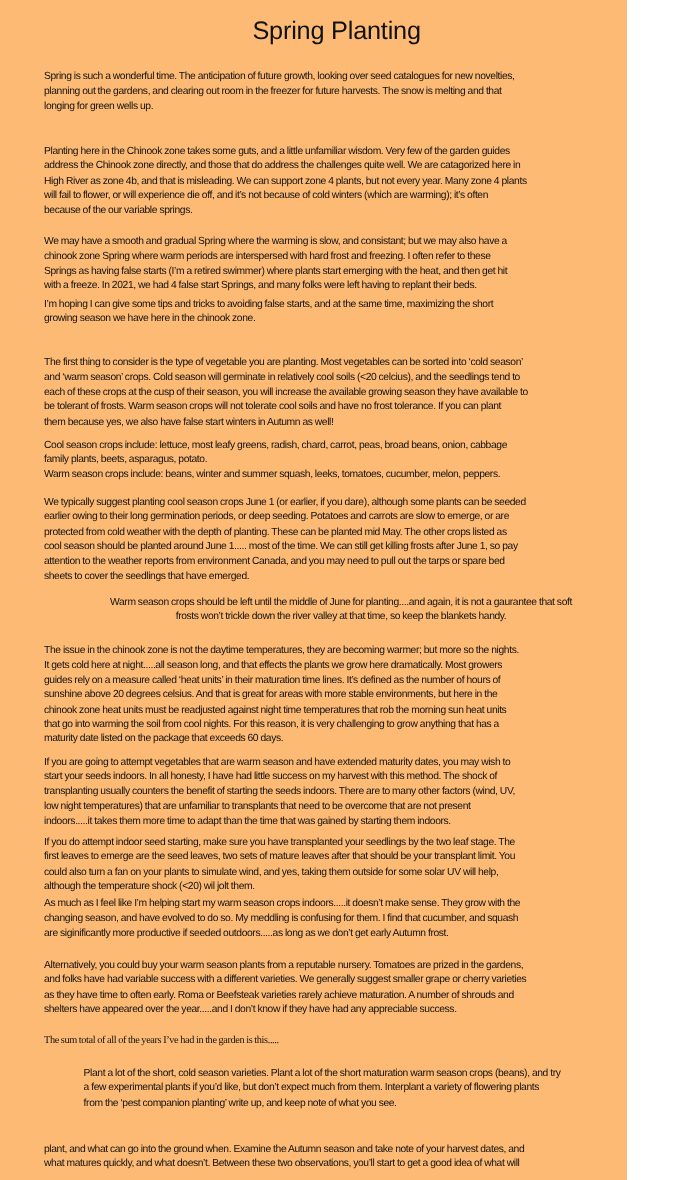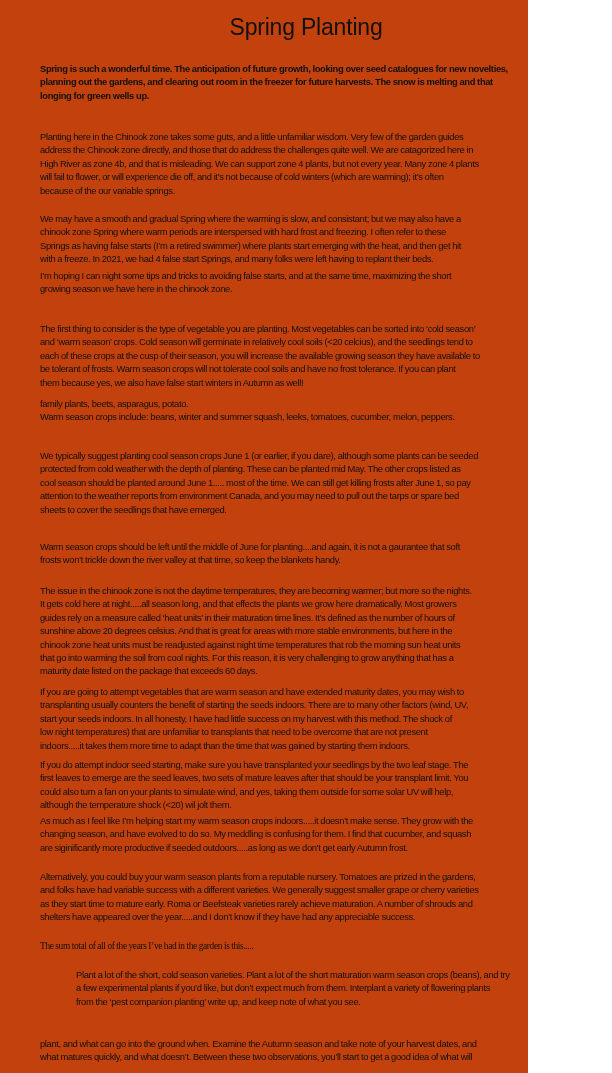--- a/index.html
+++ b/index.html
@@ -1,111 +1,113 @@
 <!DOCTYPE html>
 <html><head>
 <meta charset="utf-8">
 <style>
   html, body { margin: 0; padding: 0; background: #ffffff; }
   body { width: 612px; height: 1073px; overflow: hidden; position: relative; }
-  .page { position: absolute; left: 0; top: 0; width: 528px; height: 1073px; background: #c2410c; }
+  .page { position: absolute; left: 0; top: 0; width: 570px; height: 1073px; background: #fdba74; }
   .title {
     position: absolute; left: 0; top: 14px; width: 612px; text-align: center;
     font-family: "Liberation Sans", "DejaVu Sans", sans-serif;
     font-size: 23px; color: #111; letter-spacing: -0.2px; margin: 0; font-weight: normal;
   }
   .para {
     position: absolute; left: 40px; width: 540px; margin: 0;
     font-family: "Liberation Sans", "DejaVu Sans", sans-serif;
     font-size: 9.4px; line-height: 13.4px; color: #111;
     letter-spacing: -0.35px; word-spacing: -0.2px;
   }
   .para span.line { display: block; white-space: nowrap; }
 </style>
 </head>
 <body>
 
 <div class="page">
   <h1 class="title">Spring Planting</h1>
   <div id="body-text">
-      <p class="para" style="top: 62px; font-weight: bold;">
+      <p class="para" style="top: 62px;">
         <span class="line">Spring is such a wonderful time.  The anticipation of future growth, looking over seed catalogues for new novelties,</span>
         <span class="line">planning out the gardens, and clearing out room in the freezer for future harvests.  The snow is melting and that</span>
         <span class="line">longing for green wells up.</span>
       </p>
       <p class="para" style="top: 130px;">
         <span class="line">Planting here in the Chinook zone takes some guts, and a little unfamiliar wisdom.  Very few of the garden guides</span>
         <span class="line">address the Chinook zone directly, and those that do address the challenges quite well.  We are catagorized here in</span>
         <span class="line">High River as zone 4b, and that is misleading.  We can support zone 4 plants, but not every year.  Many zone 4 plants</span>
         <span class="line">will fail to flower, or will experience die off, and it’s not because of cold winters (which are warming); it’s often</span>
         <span class="line">because of the our variable springs.</span>
       </p>
       <p class="para" style="top: 212px;">
         <span class="line">We may have a smooth and gradual Spring where the warming is slow, and consistant; but we may also have a</span>
         <span class="line">chinook zone Spring where warm periods are interspersed with hard frost and freezing.  I often refer to these</span>
         <span class="line">Springs as having false starts (I’m a retired swimmer) where plants start emerging with the heat, and then get hit</span>
         <span class="line">with a freeze.  In 2021, we had 4 false start Springs, and many folks were left having to replant their beds.</span>
       </p>
       <p class="para" style="top: 269px;">
-        <span class="line">I’m hoping I can night some tips and tricks to avoiding false starts, and at the same time, maximizing the short</span>
+        <span class="line">I’m hoping I can give some tips and tricks to avoiding false starts, and at the same time, maximizing the short</span>
         <span class="line">growing season we have here in the chinook zone.</span>
       </p>
       <p class="para" style="top: 322px;">
         <span class="line">The first thing to consider is the type of  vegetable you are planting.  Most vegetables can be sorted into ‘cold season’</span>
         <span class="line">and ‘warm season’ crops.  Cold season will germinate in relatively cool soils (&lt;20 celcius), and the seedlings tend to</span>
         <span class="line">each of these crops at the cusp of their season, you will increase the available growing season they have available to</span>
         <span class="line">be tolerant of frosts.  Warm season crops will not tolerate cool soils and have no frost tolerance.  If you can plant</span>
         <span class="line">them because yes, we also have false start winters in Autumn as well!</span>
       </p>
       <p class="para" style="top: 397px;">
+        <span class="line">Cool season crops include:  lettuce, most leafy greens, radish, chard, carrot, peas, broad beans, onion, cabbage</span>
         <span class="line">family plants, beets, asparagus, potato.</span>
         <span class="line">Warm season crops include: beans, winter and summer squash, leeks, tomatoes, cucumber, melon, peppers.</span>
       </p>
       <p class="para" style="top: 449px;">
         <span class="line">We typically suggest planting cool season crops June 1 (or earlier, if you dare), although some plants can be seeded</span>
+        <span class="line">earlier owing to their long germination periods, or deep seeding.  Potatoes and carrots are slow to emerge, or are</span>
         <span class="line">protected from cold weather with the depth of planting.  These can be planted mid May.  The other crops listed as</span>
         <span class="line">cool season should be planted around June 1..... most of the time.  We can still get killing frosts after June 1, so pay</span>
         <span class="line">attention to the weather reports from environment Canada, and you may need to pull out the tarps or spare bed</span>
         <span class="line">sheets to cover the seedlings that have emerged.</span>
       </p>
-      <p class="para" style="top: 540px;">
+      <p class="para" style="top: 540px; text-align: center;">
         <span class="line">Warm season crops should be left until the middle of June for planting....and again, it is not a gaurantee that soft</span>
         <span class="line">frosts won’t trickle down the river valley at that time, so keep the blankets handy.</span>
       </p>
       <p class="para" style="top: 584px;">
         <span class="line">The issue in the chinook zone is not the daytime temperatures, they are becoming warmer; but more so the nights.</span>
         <span class="line">It gets cold here at night.....all season long, and that effects the plants we grow here dramatically.   Most growers</span>
         <span class="line">guides rely on a measure called ‘heat units’ in their maturation time lines.  It’s defined as the number of hours of</span>
         <span class="line">sunshine above 20 degrees celsius.  And that is great for areas with more stable environments, but here in the</span>
         <span class="line">chinook zone heat units must be readjusted against night time temperatures that rob the morning sun heat units</span>
         <span class="line">that go into warming the soil from cool nights.   For this reason, it is very challenging to grow anything that has a</span>
         <span class="line">maturity date listed on the package that exceeds 60 days.</span>
       </p>
       <p class="para" style="top: 685px;">
         <span class="line">If you are going to attempt vegetables that are warm season and have extended maturity dates, you may wish to</span>
+        <span class="line">start your seeds indoors.  In all honesty, I have had little success on my  harvest with this method.  The shock of</span>
         <span class="line">transplanting usually counters the benefit of starting the seeds indoors.  There are to many other factors (wind, UV,</span>
-        <span class="line">start your seeds indoors.  In all honesty, I have had little success on my  harvest with this method.  The shock of</span>
         <span class="line">low night temperatures) that are unfamiliar to transplants that need to be overcome that are not present</span>
         <span class="line">indoors.....it takes them more time to adapt than the time that was gained by starting them indoors.</span>
       </p>
       <p class="para" style="top: 758px;">
         <span class="line">If you do attempt indoor seed starting, make sure you have transplanted your seedlings by the two leaf stage.  The</span>
         <span class="line">first leaves to emerge are the seed leaves, two sets of mature leaves after that should be your transplant limit.  You</span>
         <span class="line">could also turn a fan on your plants to simulate wind, and yes, taking them outside for some solar UV will help,</span>
         <span class="line">although the temperature shock (&lt;20) wil jolt them.</span>
       </p>
       <p class="para" style="top: 814px;">
         <span class="line">As much as I feel like I’m helping start my warm season crops indoors.....it doesn’t make sense.  They grow with the</span>
         <span class="line">changing season, and have evolved to do so.  My meddling is confusing for them.   I find that cucumber, and squash</span>
         <span class="line">are siginificantly more productive if seeded outdoors.....as long as we don’t get early Autumn frost.</span>
       </p>
       <p class="para" style="top: 870px;">
         <span class="line">Alternatively, you could buy your warm season plants from a reputable nursery.  Tomatoes are prized in the gardens,</span>
         <span class="line">and folks have had variable success with a different varieties.  We generally suggest smaller grape or cherry varieties</span>
-        <span class="line">as they start time to mature early.  Roma or Beefsteak varieties rarely achieve maturation.  A number of shrouds and</span>
+        <span class="line">as they have time to often early.  Roma or Beefsteak varieties rarely achieve maturation.  A number of shrouds and</span>
         <span class="line">shelters have appeared over the year.....and I don’t know if they have had any appreciable success.</span>
       </p>
       <p class="para" style="top: 940px; font-family: Liberation Serif, serif;">
         <span class="line">The sum total of all of the years I’ve had in the garden is this.....</span>
       </p>
       <p class="para" style="top: 968px; margin-left: 36px;">
         <span class="line">Plant a lot of the short, cold season varieties.  Plant a lot of the short maturation warm season crops (beans), and try</span>
         <span class="line">a few experimental plants if you’d like, but don’t expect much from them.  Interplant a variety of flowering plants</span>
         <span class="line">from the ‘pest companion planting’ write up, and keep note of what you see.</span>
       </p>

